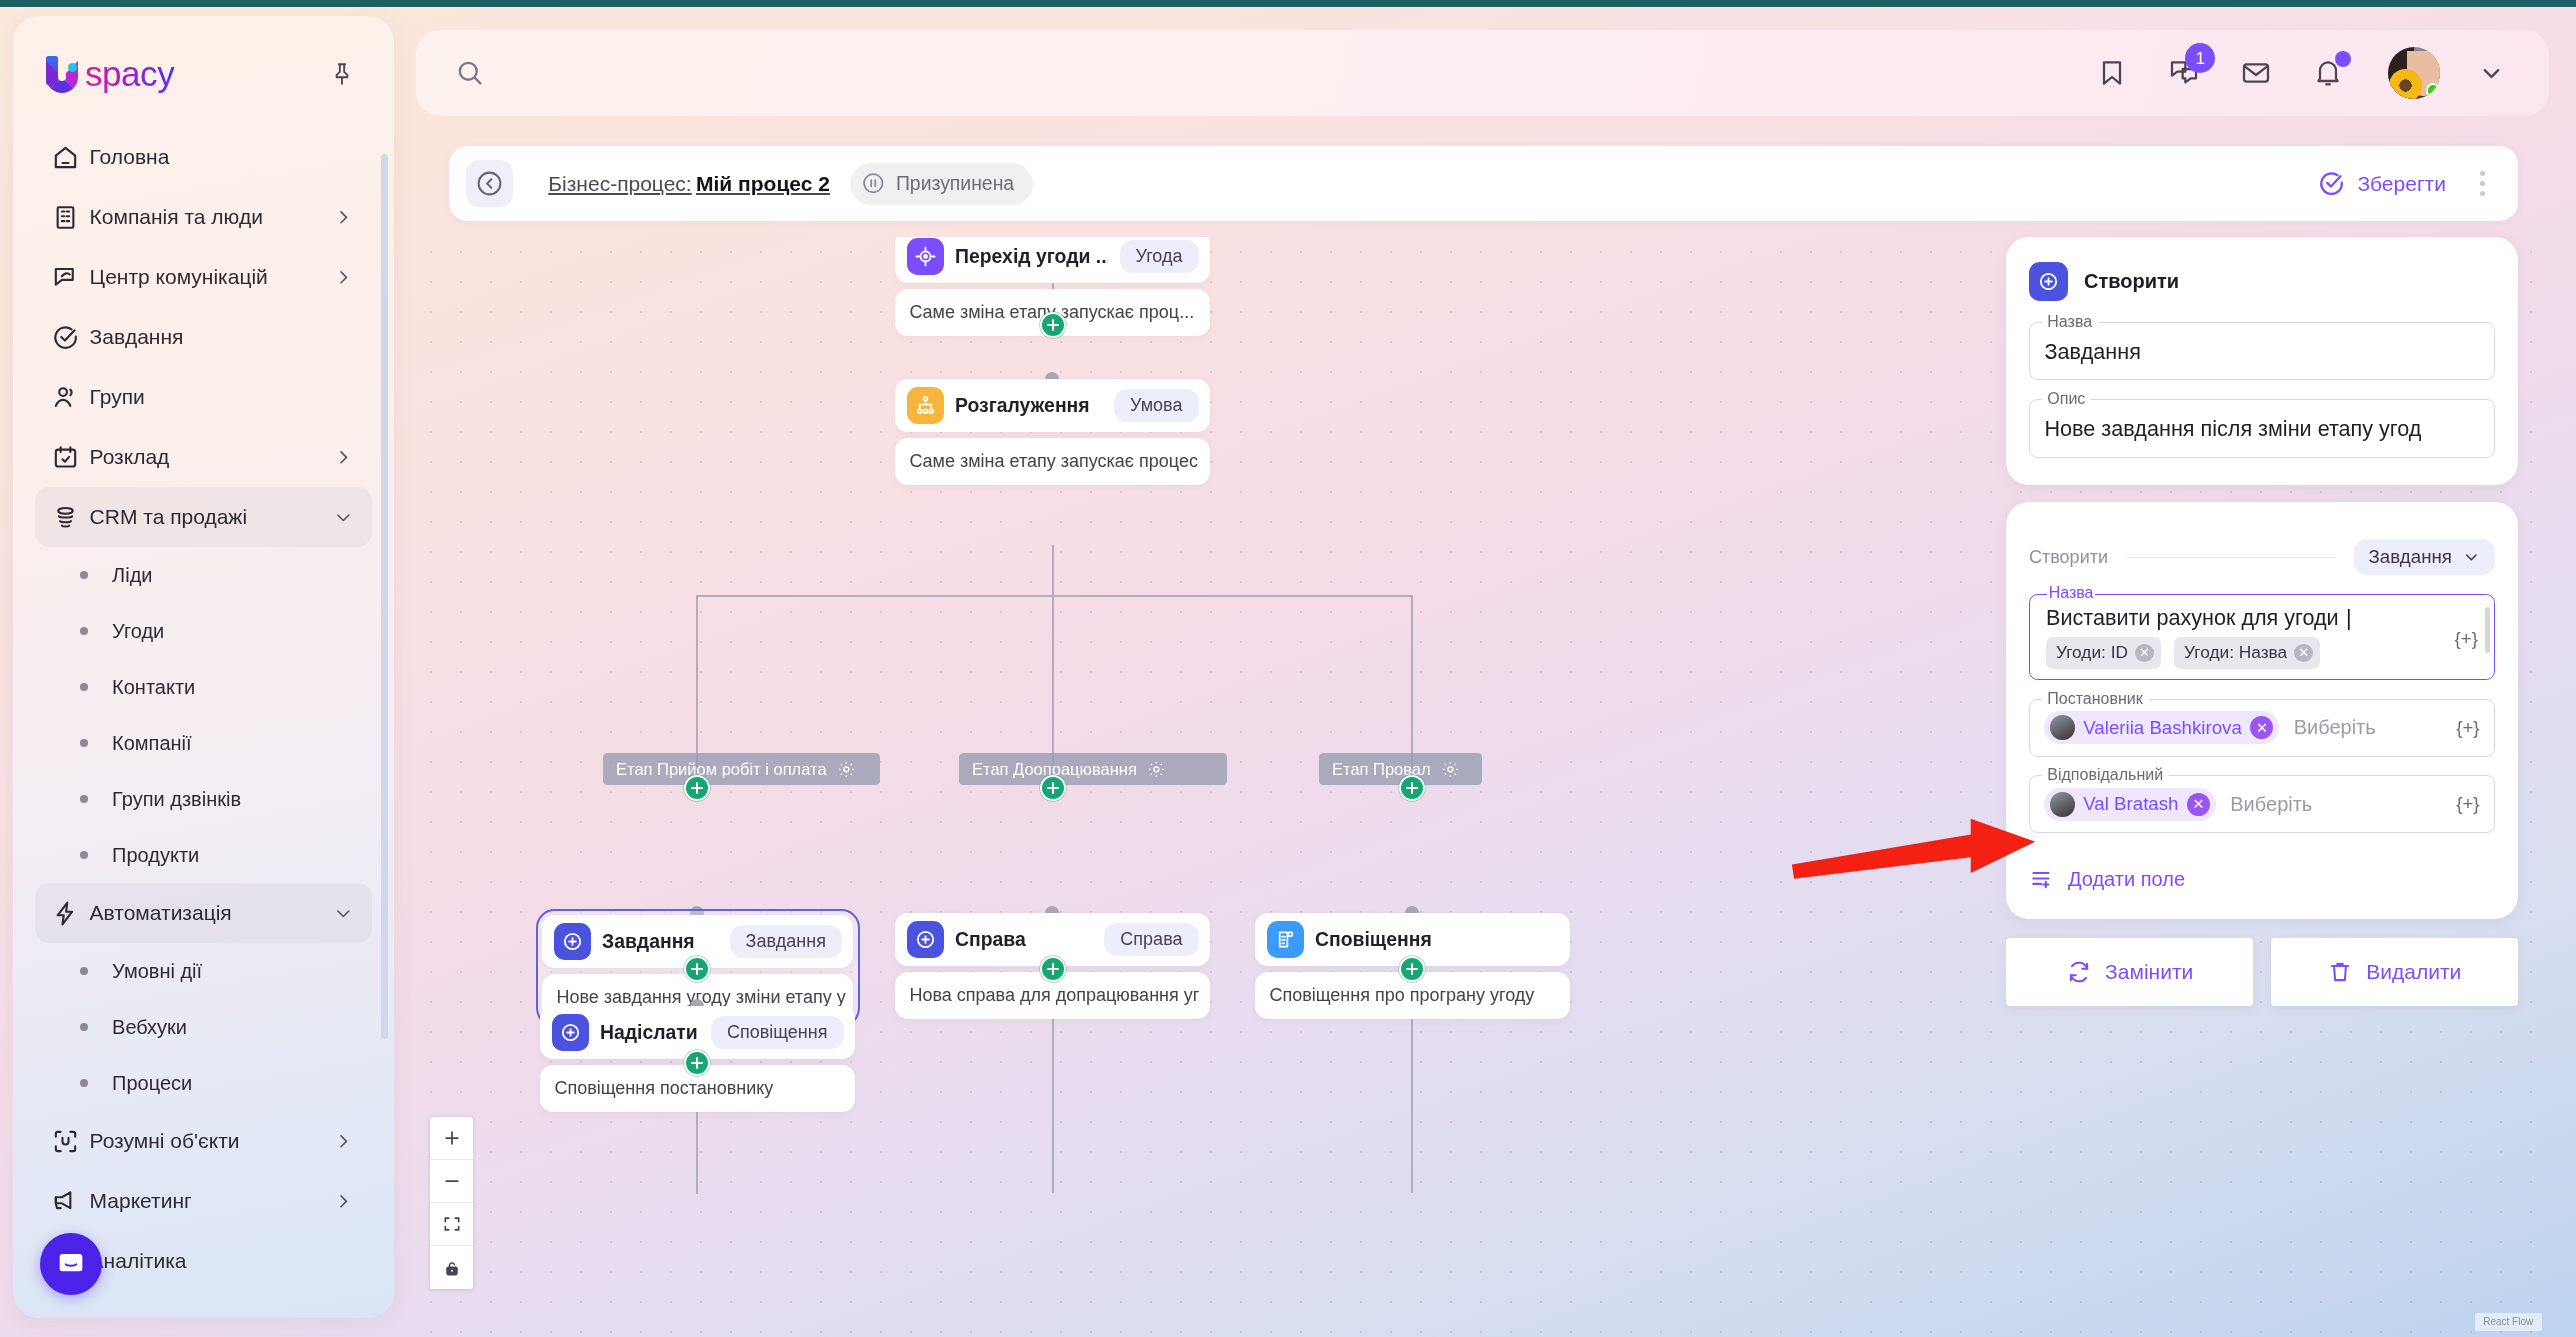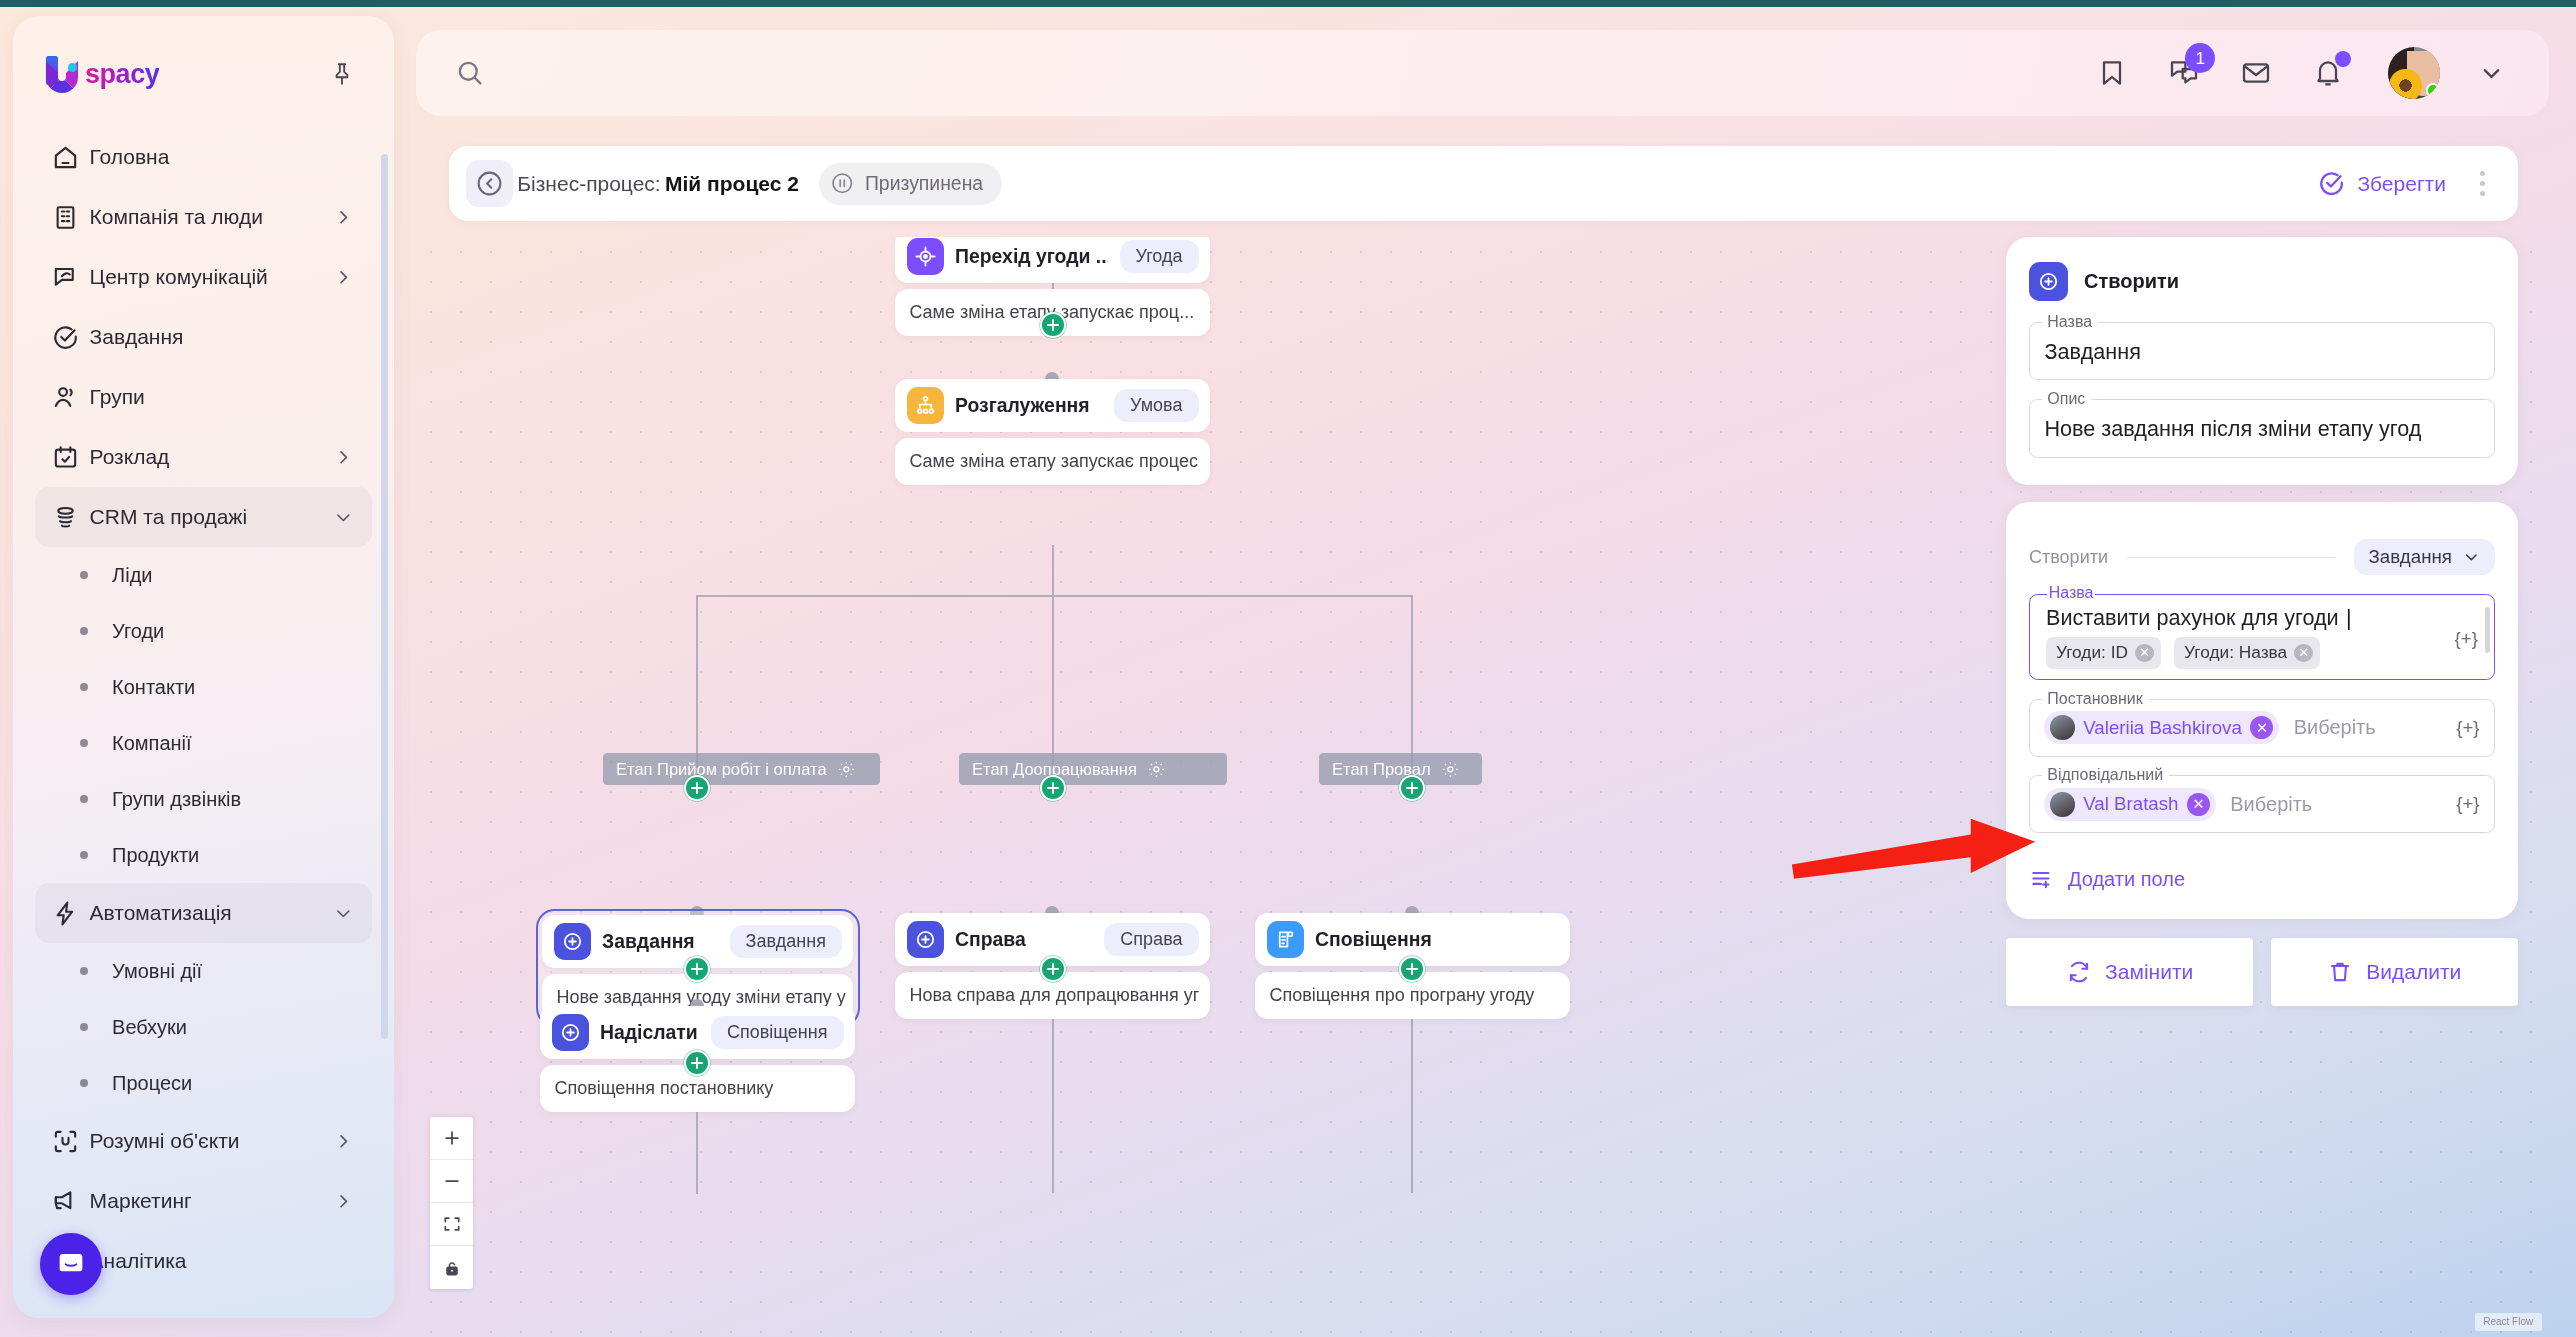--- a/index.html
+++ b/index.html
@@ -65,21 +65,21 @@
     border-bottom: 12.2px solid #5c2fe0;
     border-left: 12.2px solid #7a28d6;
     border-right: 12.2px solid #b42ad0;
     box-sizing: border-box;
   }
   .logo-u .dot {
     position: absolute; left: 21.6px; top: 7.2px; width: 9.3px; height: 9.3px;
     border-radius: 50%; background: #20c6e8;
   }
   .logo-text {
-    font-size: 27px; font-weight: 700; letter-spacing: -0.4px;
+    font-size: 35px; font-weight: 400; letter-spacing: -0.4px;
     background: linear-gradient(95deg,#e0189a 0%, #a31ecb 45%, #5630e8 100%);
     -webkit-background-clip: text; background-clip: text; color: transparent;
   }
   .pin-btn { width: 39px; height: 39px; display:flex; align-items:center; justify-content:center; }
 
   .sb-nav { margin-top: 32px; padding: 0 21.6px 0 21.6px; }
   .nav-item {
     display: flex; align-items: center;
     height: 60px; padding: 0 18.7px 0 16px;
     border-radius: 14.4px; cursor: pointer;
@@ -153,21 +153,21 @@
   .proc-header {
     position: absolute; left: 449px; top: 146px; right: 58px; height: 75px;
     background: #ffffff; border-radius: 18.7px;
     display: flex; align-items: center; padding: 0 24.5px 0 17.3px;
     box-shadow: 0 1.4px 8.6px rgba(140,110,120,0.06);
   }
   .back-btn {
     width: 47px; height: 47px; border-radius: 13px; background: #f0eef9;
     display:flex; align-items:center; justify-content:center; cursor:pointer; flex:0 0 47px;
   }
-  .proc-title { font-size: 21px; color: #4d4755; margin-left: 4px; }
+  .proc-title { font-size: 21px; color: #4d4755; margin-left: 35px; text-decoration: underline; }
   .proc-title b { color: #15131a; font-weight: 700; margin-left: 4.3px;}
   .proc-status {
     margin-left: 20px; height: 42px; border-radius: 21px; background: #f0f0f2;
     display:flex; align-items:center; padding: 0 18.7px 0 11.5px; gap: 10px;
   }
   .proc-status span { font-size: 19.4px; color: #6f6a77; }
   .proc-right { margin-left: auto; display:flex; align-items:center; gap: 26px; }
   .save-btn { display:flex; align-items:center; gap: 11.5px; cursor:pointer; }
   .save-btn span { font-size: 21px; color: #7c4dff; font-weight: 500; }
   .kebab { display:flex; flex-direction:column; gap:5px; width: 21.6px; align-items:center; cursor:pointer;}

